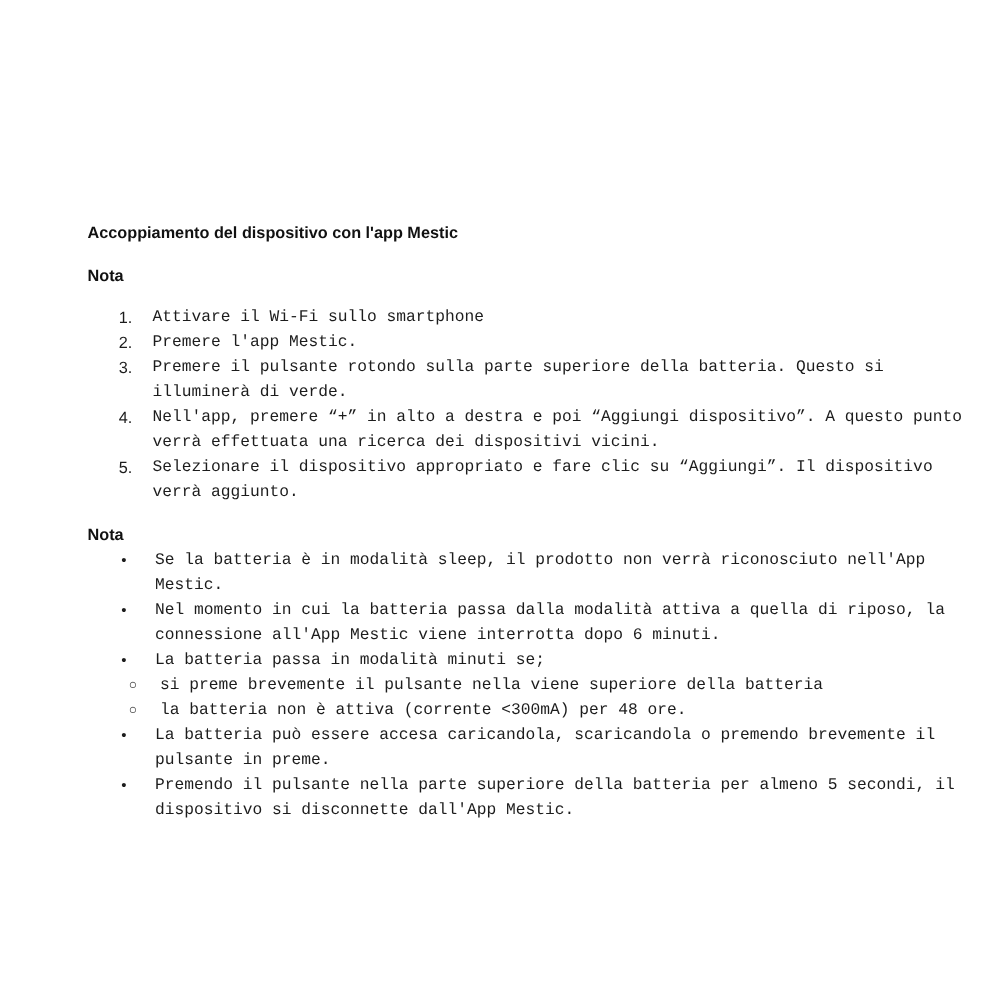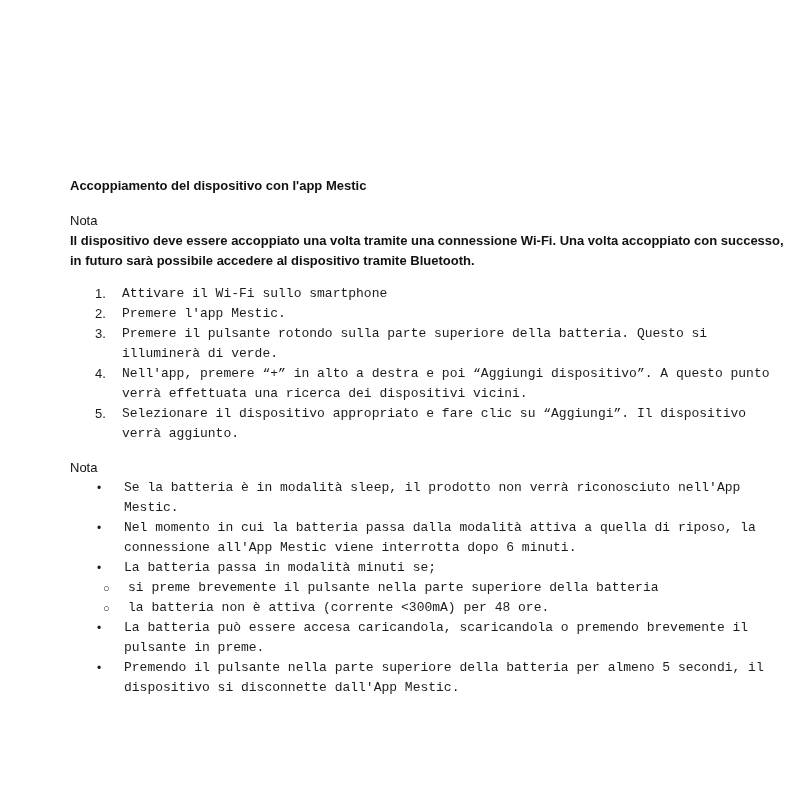--- a/index.html
+++ b/index.html
@@ -27,21 +27,21 @@
   }
   .title {
     margin: 0;
     font-size: 13px;
     line-height: 20px;
     font-weight: bold;
     color: #111111;
   }
   .note-label {
     margin: 15px 0 0 0;
-    font-weight: normal;
+    font-weight: bold;
     color: #111111;
   }
   .note-label.second {
     margin-top: 14px;
   }
   .note-body {
     margin: 0;
     font-weight: bold;
     color: #111111;
   }
@@ -88,21 +88,20 @@
 </head>
 <body>
 
 <div class="page">
   <div class="content">
 
     <h1 class="title">Accoppiamento del dispositivo con l'app Mestic</h1>
 
     <p class="note-label">Nota</p>
 
-    <p class="note-body">Il dispositivo deve essere accoppiato una volta tramite una connessione Wi-Fi. Una volta accoppiato con successo, in futuro sarà possibile accedere al dispositivo tramite Bluetooth.</p>
 
     <ol class="list steps">
         <li class="row">
           <span class="marker">1.</span>
           <span class="text">Attivare il Wi-Fi sullo smartphone</span>
         </li>
         <li class="row">
           <span class="marker">2.</span>
           <span class="text">Premere l'app Mestic.</span>
         </li>
@@ -132,21 +131,21 @@
           <span class="text">Nel momento in cui la batteria passa dalla modalità attiva a quella di riposo, la connessione all'App Mestic viene interrotta dopo 6 minuti.</span>
         </li>
         <li class="row">
           <span class="marker">•</span>
           <span class="text">La batteria passa in modalità minuti se;</span>
         </li>
         <li>
           <ul class="sub-bullets">
             <li class="row">
               <span class="marker">○</span>
-              <span class="text">si preme brevemente il pulsante nella parte superiore della batteria</span>
+              <span class="text">si preme brevemente il pulsante nella viene superiore della batteria</span>
             </li>
             <li class="row">
               <span class="marker">○</span>
               <span class="text">la batteria non è attiva (corrente &lt;300mA) per 48 ore.</span>
             </li>
           </ul>
         </li>
         <li class="row">
           <span class="marker">•</span>
           <span class="text">La batteria può essere accesa caricandola, scaricandola o premendo brevemente il pulsante in preme.</span>

